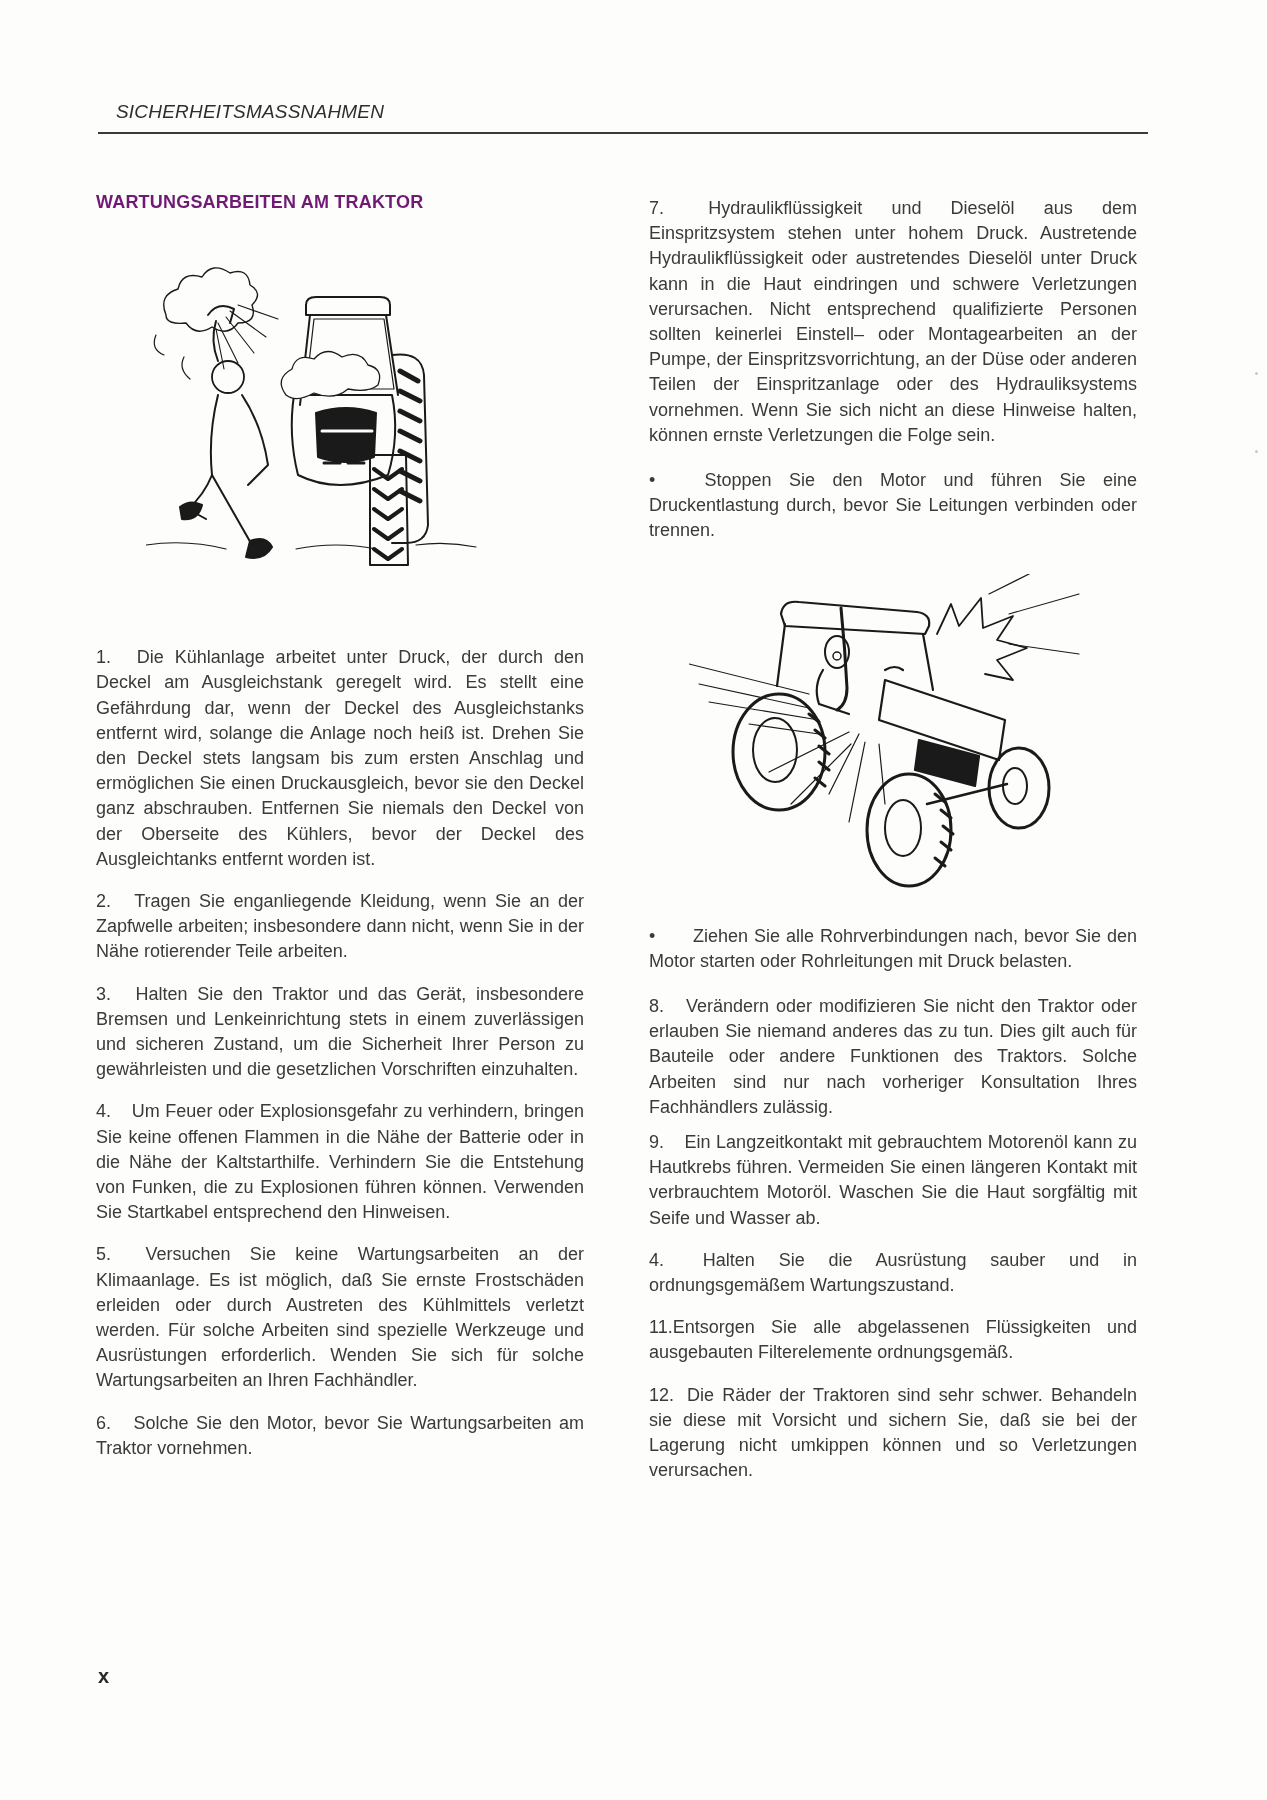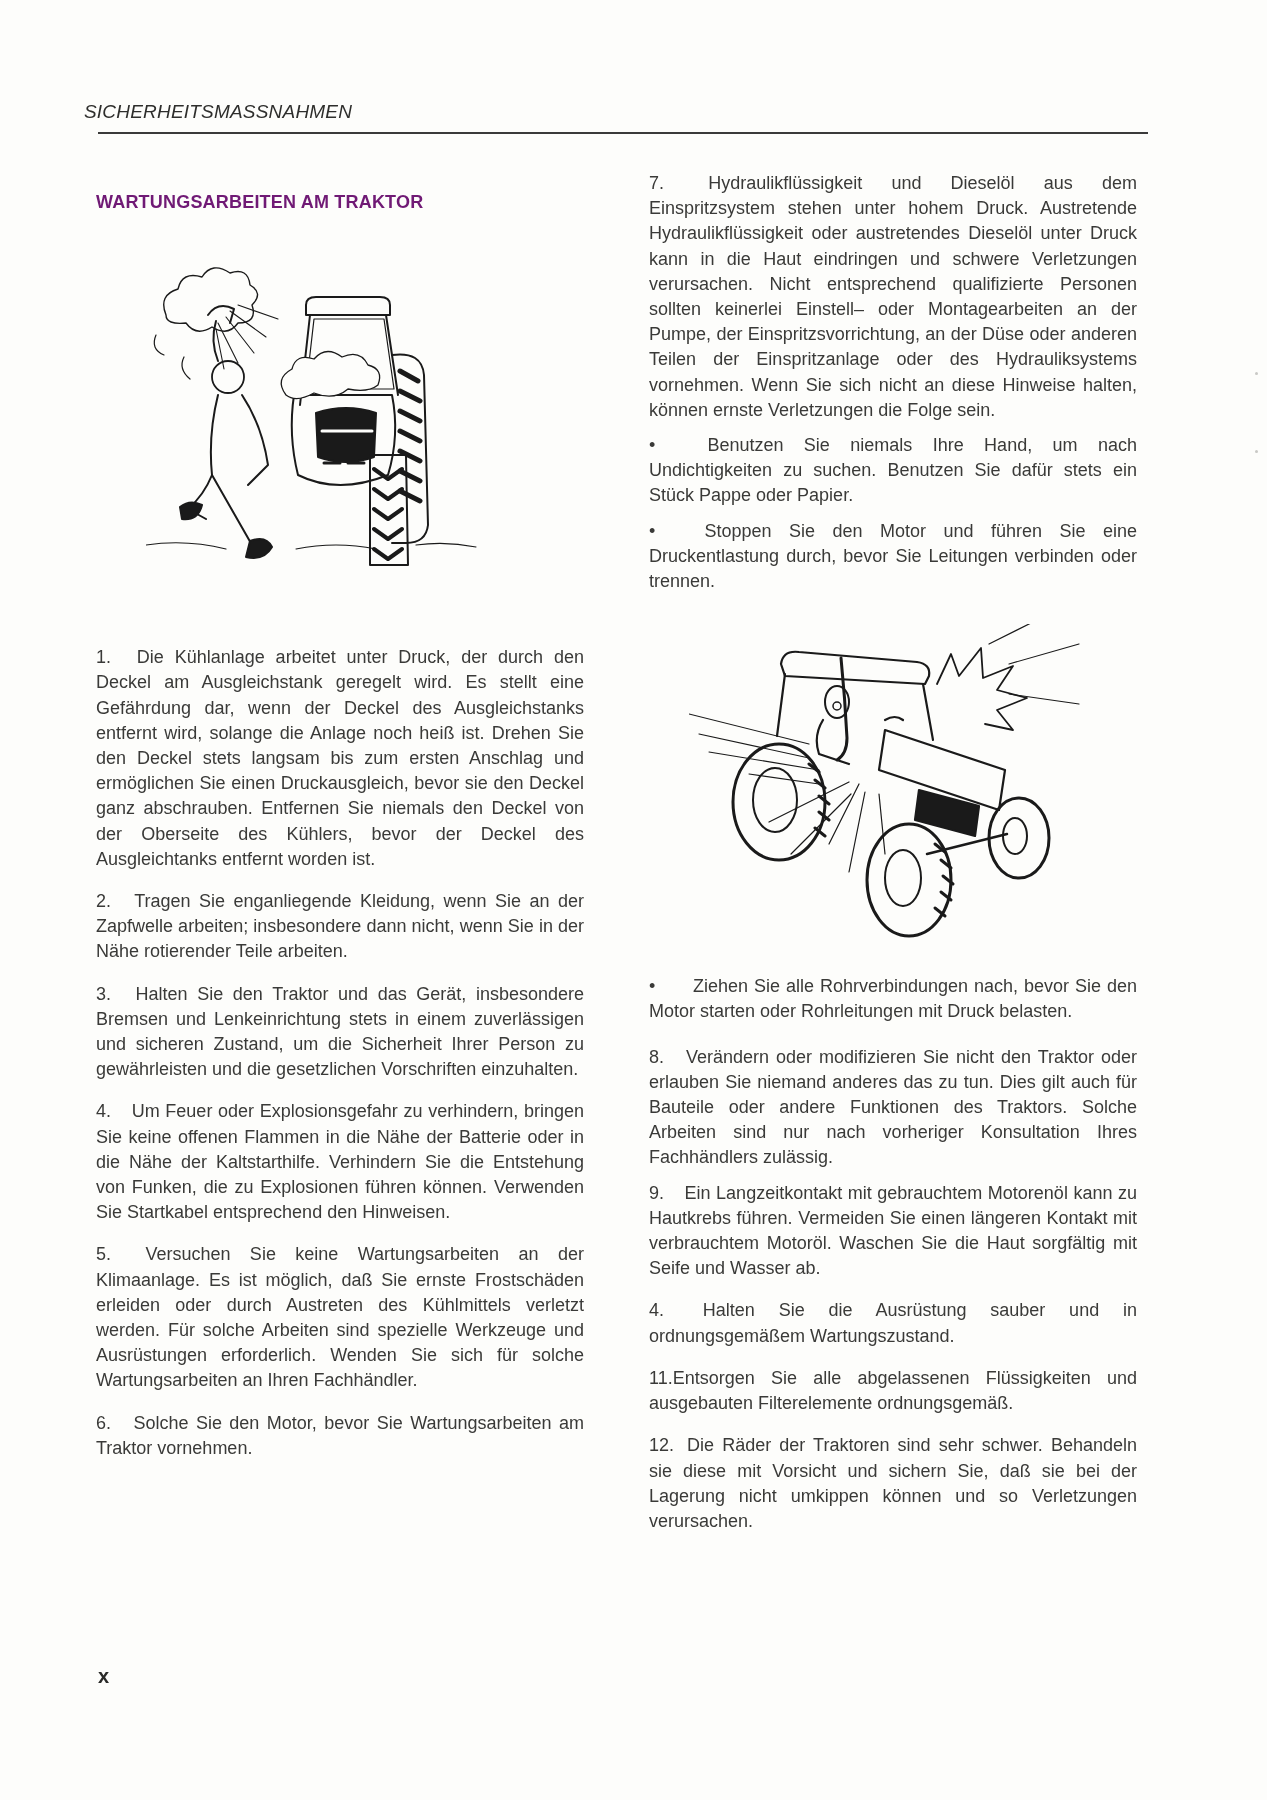--- a/index.html
+++ b/index.html
@@ -1,29 +1,29 @@
 <!DOCTYPE html>
 <html><head>
 <meta charset="utf-8">
 <style>
   html, body { margin: 0; padding: 0; }
   body {
     width: 1267px; height: 1800px; background: #fdfdfb; position: relative; overflow: hidden;
     font-family: "Liberation Sans", sans-serif; color: #3a3a38;
   }
   .running-head {
-    position: absolute; left: 84px; top: 101px;
+    position: absolute; left: 116px; top: 101px;
     font-size: 19px; font-style: italic; letter-spacing: 0.2px; color: #2e2e2c;
   }
   .head-rule {
     position: absolute; left: 98px; top: 132px; width: 1050px; height: 2px; background: #3a3a3a;
   }
   .col { position: absolute; width: 488px; font-size: 18px; line-height: 25.2px; text-align: justify; }
   .col.left { left: 96px; top: 190px; }
-  .col.right { left: 649px; top: 171px; }
+  .col.right { left: 649px; top: 196px; }
   .section-title {
     font-weight: bold; font-size: 18px; letter-spacing: 0.2px; color: #701a75; margin: 0 0 0 0;
   }
   .item { margin: 0; }
   .item .num { display: inline-block; min-width: 30px; }
   .bullet .dot { display: inline-block; width: 38px; }
   .illus-left { position: relative; height: 408px; margin-top: 22px; }
   .illus-left svg, .illus-right svg { position: absolute; }
   .illus-right { position: relative; height: 380px; }
   .gap-s { height: 10px; }
@@ -111,24 +111,20 @@
     <span>Solche Sie den Motor, bevor Sie Wartungsarbeiten am Traktor vornehmen.</span>
   </div>
 </div>
 
 <div class="col right">
   <div class="item">
     <span class="num">7.</span>
     <span>Hydraulikflüssigkeit und Dieselöl aus dem Einspritzsystem stehen unter hohem Druck. Austretende Hydraulikflüssigkeit oder austretendes Dieselöl unter Druck kann in die Haut eindringen und schwere Verletzungen verursachen. Nicht entsprechend qualifizierte Personen sollten keinerlei Einstell– oder Montagearbeiten an der Pumpe, der Einspritzsvorrichtung, an der Düse oder anderen Teilen der Einspritzanlage oder des Hydrauliksystems vornehmen. Wenn Sie sich nicht an diese Hinweise halten, können ernste Verletzungen die Folge sein.</span>
   </div>
   <div class="gap-s"></div>
-  <div class="item bullet">
-    <span class="dot">•</span>
-    <span>Benutzen Sie niemals Ihre Hand, um nach Undichtigkeiten zu suchen. Benutzen Sie dafür stets ein Stück Pappe oder Papier.</span>
-  </div>
   <div class="gap-s"></div>
   <div class="item bullet">
     <span class="dot">•</span>
     <span>Stoppen Sie den Motor und führen Sie eine Druckentlastung durch, bevor Sie Leitungen verbinden oder trennen.</span>
   </div>
 
   <div class="illus-right">
     <svg width="420" height="320" viewBox="0 0 420 320" style="left:40px; top:30px;" fill="none" stroke="#1a1a1a" stroke-width="2.2" stroke-linecap="round" stroke-linejoin="round">
 
       <path d="M0,90 l120,30 M10,110 l110,24 M20,128 l110,18 M60,150 l70,10" stroke-width="1.2"></path>

